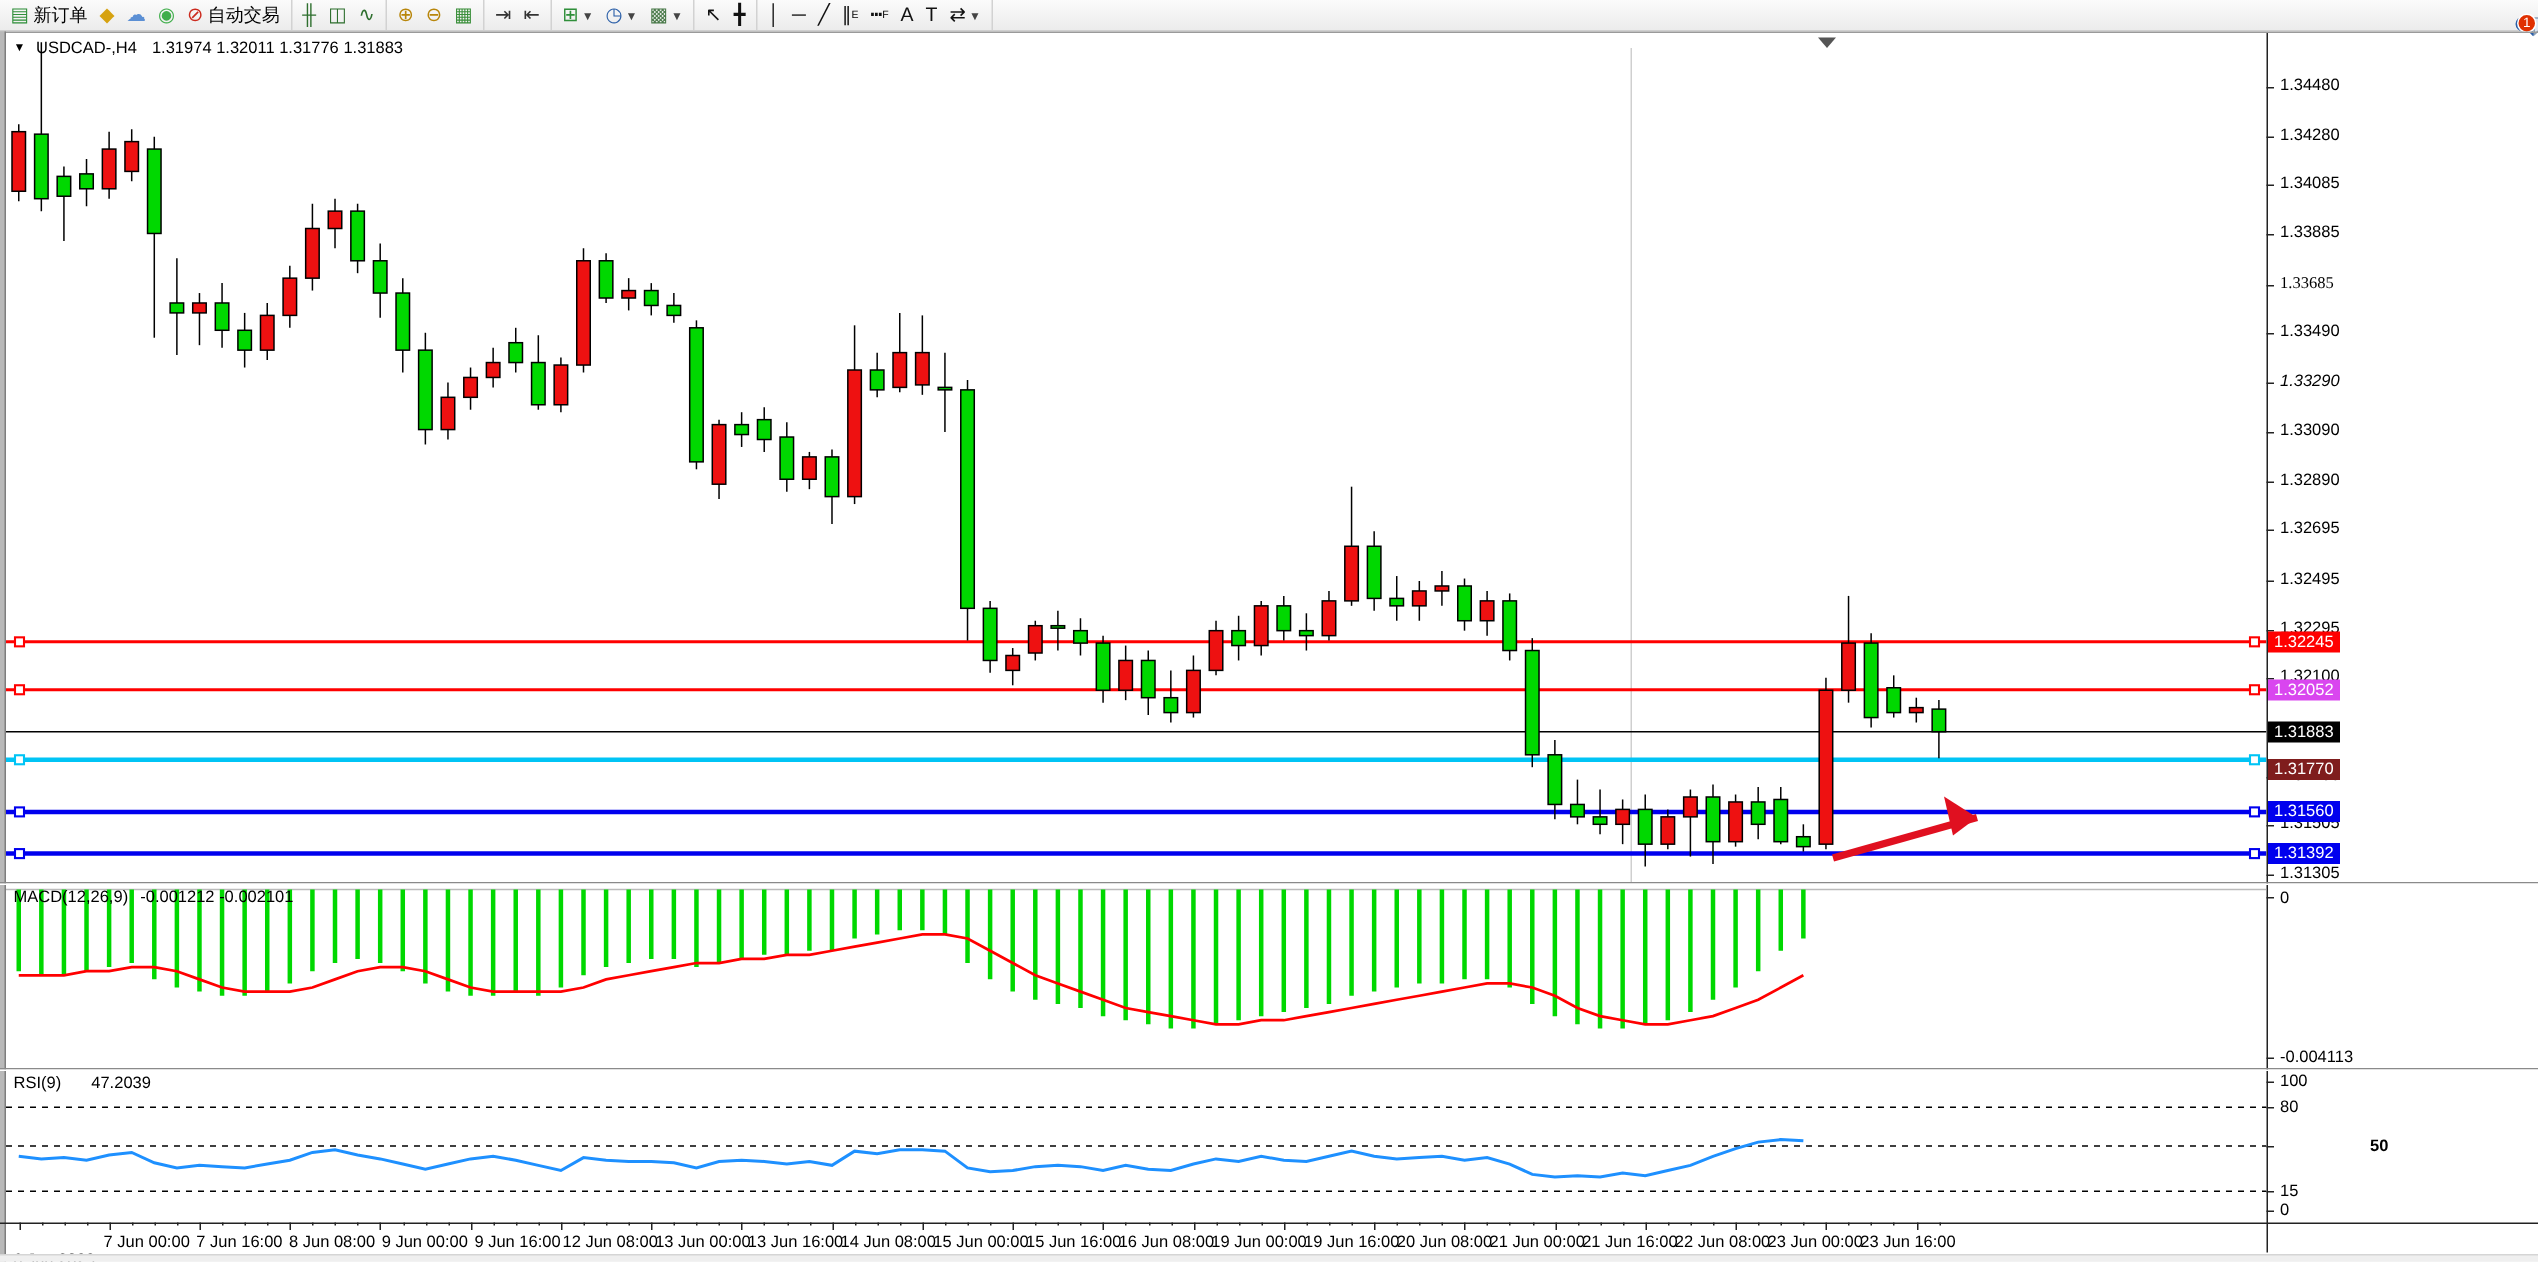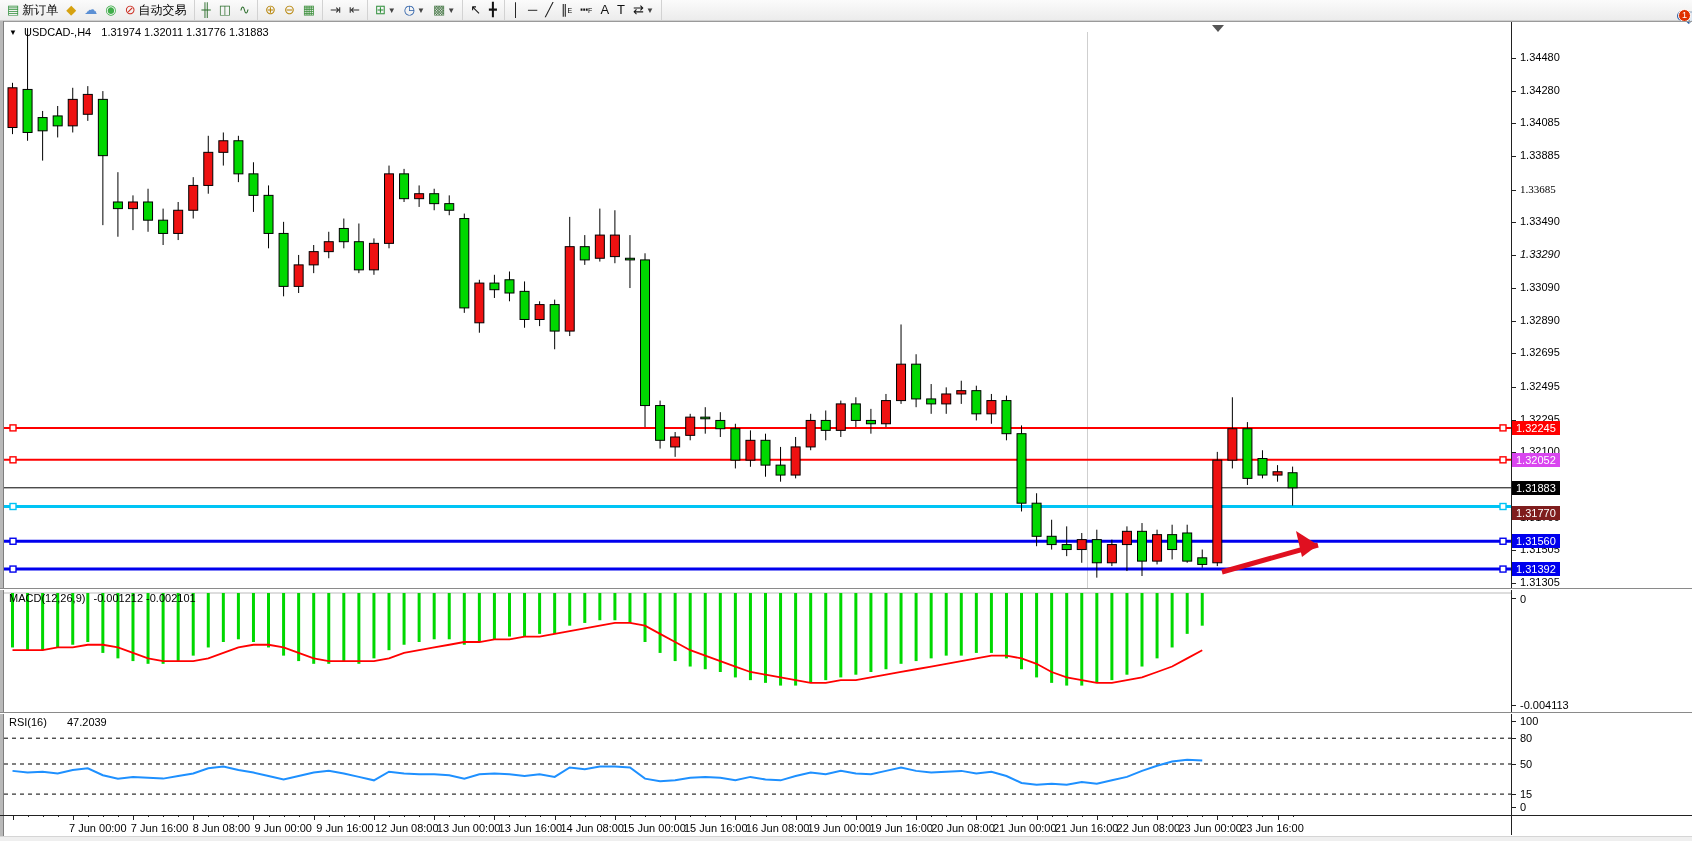--- a/index.html
+++ b/index.html
@@ -490,21 +490,21 @@
   </div>
 
   <div class="hline-sep" style="top:712px;"></div>
   <svg id="rsi-svg" width="1507" height="100" style="left:4px;top:714px;">
       <line x1="0" y1="24.200000000000003" x2="1507" y2="24.200000000000003" stroke="#000" stroke-width="1" stroke-dasharray="4 4"></line>
       <line x1="0" y1="50" x2="1507" y2="50" stroke="#000" stroke-width="1" stroke-dasharray="4 4"></line>
       <line x1="0" y1="80.1" x2="1507" y2="80.1" stroke="#000" stroke-width="1" stroke-dasharray="4 4"></line>
       <polyline points="8.5,56.88 23.560000000000002,58.6 38.620000000000005,57.74 53.68,59.46 68.74000000000001,56.02 83.8,54.3 98.86,61.18 113.92,64.62 128.98000000000002,62.900000000000006 144.04,63.760000000000005 159.1,64.62 174.16,62.04 189.22,59.46 204.28,54.3 219.34,52.58 234.4,56.02 249.46,58.6 264.52,62.04 279.58,65.48 294.64,62.04 309.7,58.6 324.76,56.88 339.82,59.46 354.88,62.900000000000006 369.94,66.34 385,57.74 400.06,59.46 415.12,60.32 430.18,60.32 445.24,61.18 460.3,64.62 475.36,60.32 490.42,59.46 505.48,60.32 520.54,62.04 535.6,60.32 550.66,62.900000000000006 565.72,53.44 580.78,55.160000000000004 595.84,52.58 610.9,52.58 625.96,53.44 641.02,64.62 656.08,67.2 671.14,66.34 686.2,63.760000000000005 701.26,62.900000000000006 716.32,63.760000000000005 731.38,66.34 746.44,62.900000000000006 761.5,65.48 776.5600000000001,66.34 791.62,62.04 806.6800000000001,58.6 821.74,60.32 836.8000000000001,56.88 851.86,59.46 866.9200000000001,60.32 881.98,56.88 897.0400000000001,53.44 912.1,56.88 927.1600000000001,58.6 942.22,57.74 957.2800000000001,56.88 972.34,59.46 987.4,57.74 1002.46,62.04 1017.52,68.92 1032.58,70.64 1047.64,69.78 1062.7,70.64 1077.76,68.06 1092.82,69.78 1107.88,66.34 1122.94,62.900000000000006 1138,56.88 1153.06,51.72 1168.1200000000001,47.42 1183.18,45.7 1198.24,46.56" fill="none" stroke="#1E90FF" stroke-width="2"></polyline>
     </svg>
   <div class="lbl" style="left:9px;top:716px;">
-    <span>RSI(16)</span>
+    <span>RSI(9)</span>
     <span style="margin-left:17px;">47.2039</span>
   </div>
 
   <div id="timeaxis-topline"></div>
   <div id="xaxis">
       <div style="position:absolute;left:12.5px;top:815px;width:1px;height:5px;background:#222;"></div>
       <div style="position:absolute;left:27.560000000000002px;top:815px;width:1px;height:2px;background:#222;"></div>
       <div style="position:absolute;left:42.620000000000005px;top:815px;width:1px;height:2px;background:#222;"></div>
       <div style="position:absolute;left:57.68px;top:815px;width:1px;height:2px;background:#222;"></div>
       <div style="position:absolute;left:72.74000000000001px;top:815px;width:1px;height:5px;background:#222;"></div>
@@ -614,19 +614,19 @@
 
   <div class="statusbar"></div>
 <div class="lbl" style="left:1520px;top:593px;">0</div>
     <div class="lbl" style="left:1520px;top:699px;">-0.004113</div>
     <div class="ytick-dash" style="top:598px;"></div>
     <div class="ytick-dash" style="top:705px;"></div>
     <div class="lbl" style="left:1520px;top:715px;">100</div>
     <div class="ytick-dash" style="top:721px;"></div>
     <div class="lbl" style="left:1520px;top:732.2px;">80</div>
     <div class="ytick-dash" style="top:738.2px;"></div>
-    <div class="lbl" style="left:1520px;top:758px;">50</div>
+    <div class="lbl" style="left:1580px;top:758px;font-weight:bold;">50</div>
     <div class="ytick-dash" style="top:764px;"></div>
     <div class="lbl" style="left:1520px;top:788.1px;">15</div>
     <div class="ytick-dash" style="top:794.1px;"></div>
     <div class="lbl" style="left:1520px;top:801px;">0</div>
     <div class="ytick-dash" style="top:807px;"></div>
   </div>
 
 </body></html>

